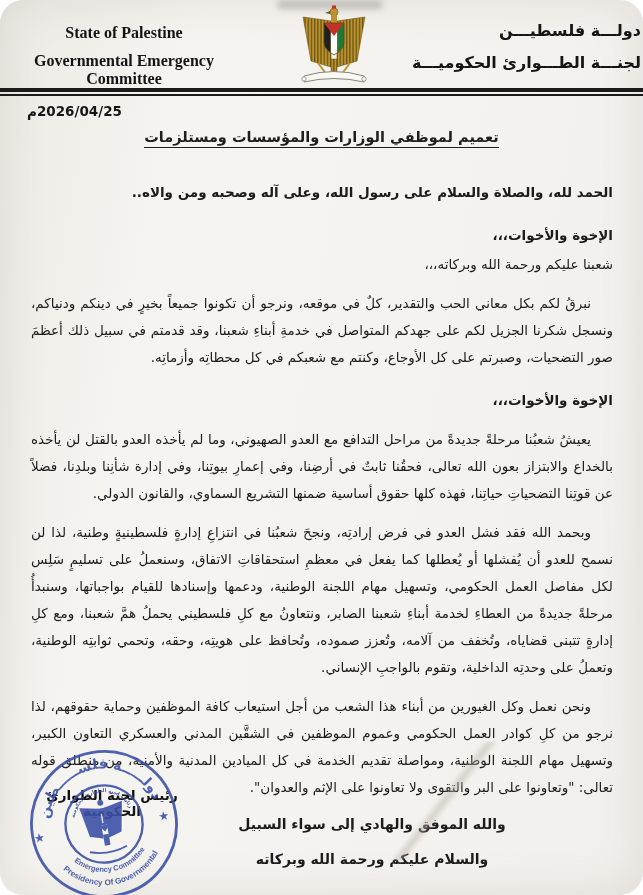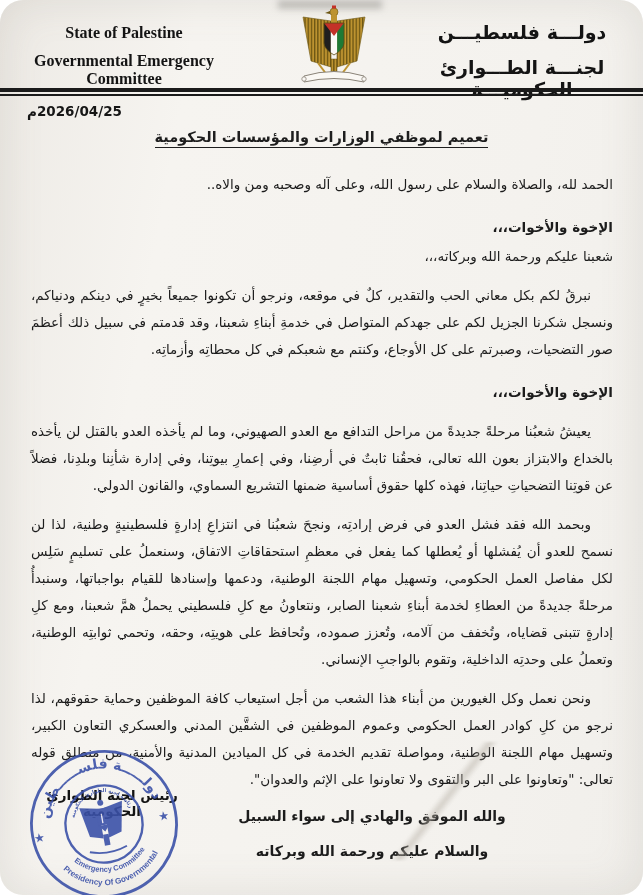--- a/index.html
+++ b/index.html
@@ -12,40 +12,40 @@
     color:#1e1e1e;
     border-radius:23px;
   }
   .smudge { position:absolute; left:278px; top:0; width:104px; height:9px;
     background:rgba(140,138,134,.45); filter:blur(3px); }
 
   
   .header-en { position:absolute; left:6px; top:24px; width:236px; text-align:center;
     font-family:"Liberation Serif", serif; font-weight:bold; font-size:16px; color:#141414; }
   .header-en .l1 { margin-bottom:10px; }
-  .header-ar { position:absolute; right:2px; top:21px; width:238px; text-align:center;
-    direction:rtl; font-weight:bold; font-size:19px; color:#141414; }
+  .header-ar { position:absolute; right:2px; top:21px; width:238px; text-align:right;
+    direction:rtl; font-weight:bold; font-size:16px; color:#141414; }
   .header-ar .l1 { margin-bottom:13px; }
   .emblem { position:absolute; left:297px; top:5px; }
 
   .rule { position:absolute; top:88px; left:0; width:643px; }
   .rule-thick { height:4px; background:#1b1b1b; }
   .rule-thin  { height:1.5px; background:#1b1b1b; margin-top:2px; }
 
   .date { position:absolute; top:103px; left:27px; direction:rtl;
     font-weight:bold; font-size:13.5px; color:#161616; }
 
   .title-wrap { position:absolute; top:127px; left:0; width:643px; text-align:center; }
   .title-wrap span { display:inline-block; direction:rtl; font-weight:bold; font-size:14.5px;
     border-bottom:1.6px solid #1d1d1d; padding-bottom:2px; }
 
   
   .bodytext { position:absolute; top:163px; left:31px; right:30px; direction:rtl;
     font-size:13.5px; line-height:27px; text-align:justify; color:#1c1c1c; }
-  .opening   { margin:8px 0 8px; }
+  .opening   { margin:16px 0 8px;font-weight:bold; }
   .heading   { font-weight:bold; margin:16px 0 2px; }
   .salutation{ margin:0 0 10px; }
   .para      { margin:12px 0 10px; text-indent:22px; }
   .closing   { text-align:center; padding-left:100px; margin-top:6px; }
   .closing p { font-weight:bold; margin:0 0 8px; font-size:14px; }
 
   .signature { position:absolute; top:787px; left:28px; width:168px; text-align:center;
     direction:rtl; font-weight:bold; font-size:13.5px; color:#131313; z-index:1; }
 
   .stamp { position:absolute; left:24px; top:744px; z-index:2; opacity:.9; }
@@ -110,21 +110,21 @@
   </div>
 
   <div class="rule">
     <div class="rule-thick"></div>
     <div class="rule-thin"></div>
   </div>
 
   <div class="date">2026/04/25م</div>
 
   <div class="title-wrap">
-    <span>تعميم لموظفي الوزارات والمؤسسات الحكومية</span>
+    <span>تعميم لموظفي الوزارات والمؤسسات ومستلزمات</span>
   </div>
 
   <div class="bodytext">
     <p class="opening">الحمد لله، والصلاة والسلام على رسول الله، وعلى آله وصحبه ومن والاه..</p>
     <p class="heading">الإخوة والأخوات،،،</p>
     <p class="salutation">شعبنا عليكم ورحمة الله وبركاته،،،</p>
     <p class="para">نبرقُ لكم بكل معاني الحب والتقدير، كلٌ في موقعه، ونرجو أن تكونوا جميعاً بخيرٍ في دينكم ودنياكم، ونسجل شكرنا الجزيل لكم على جهدكم المتواصل في خدمةِ أبناءِ شعبنا، وقد قدمتم في سبيل ذلك أعظمَ صور التضحيات، وصبرتم على كل الأوجاع، وكنتم مع شعبكم في كل محطاتِه وأزماتِه.</p>
     <p class="heading">الإخوة والأخوات،،،</p>
     <p class="para">يعيشُ شعبُنا مرحلةً جديدةً من مراحل التدافع مع العدو الصهيوني، وما لم يأخذه العدو بالقتل لن يأخذه بالخداع والابتزاز بعون الله تعالى، فحقُنا ثابتٌ في أرضِنا، وفي إعمارِ بيوتِنا، وفي إدارة شأنِنا وبلدِنا، فضلاً عن قوتِنا التضحياتِ حياتِنا، فهذه كلها حقوق أساسية ضمنها التشريع السماوي، والقانون الدولي.</p>
     <p class="para">وبحمد الله فقد فشل العدو في فرض إرادتِه، ونجحَ شعبُنا في انتزاعِ إدارةٍ فلسطينيةٍ وطنية، لذا لن نسمح للعدو أن يُفشلها أو يُعطلها كما يفعل في معظمِ استحقاقاتِ الاتفاق، وسنعملُ على تسليمٍ سَلِس لكل مفاصل العمل الحكومي، وتسهيل مهام اللجنة الوطنية، ودعمها وإسنادها للقيام بواجباتها، وسنبدأُ مرحلةً جديدةً من العطاءِ لخدمة أبناءِ شعبنا الصابر، ونتعاونُ مع كلِ فلسطيني يحملُ همَّ شعبنا، ومع كلِ إدارةٍ تتبنى قضاياه، وتُخفف من آلامه، وتُعزز صموده، وتُحافظ على هويتِه، وحقه، وتحمي ثوابتِه الوطنية، وتعملُ على وحدتِه الداخلية، وتقوم بالواجبِ الإنساني.</p>

